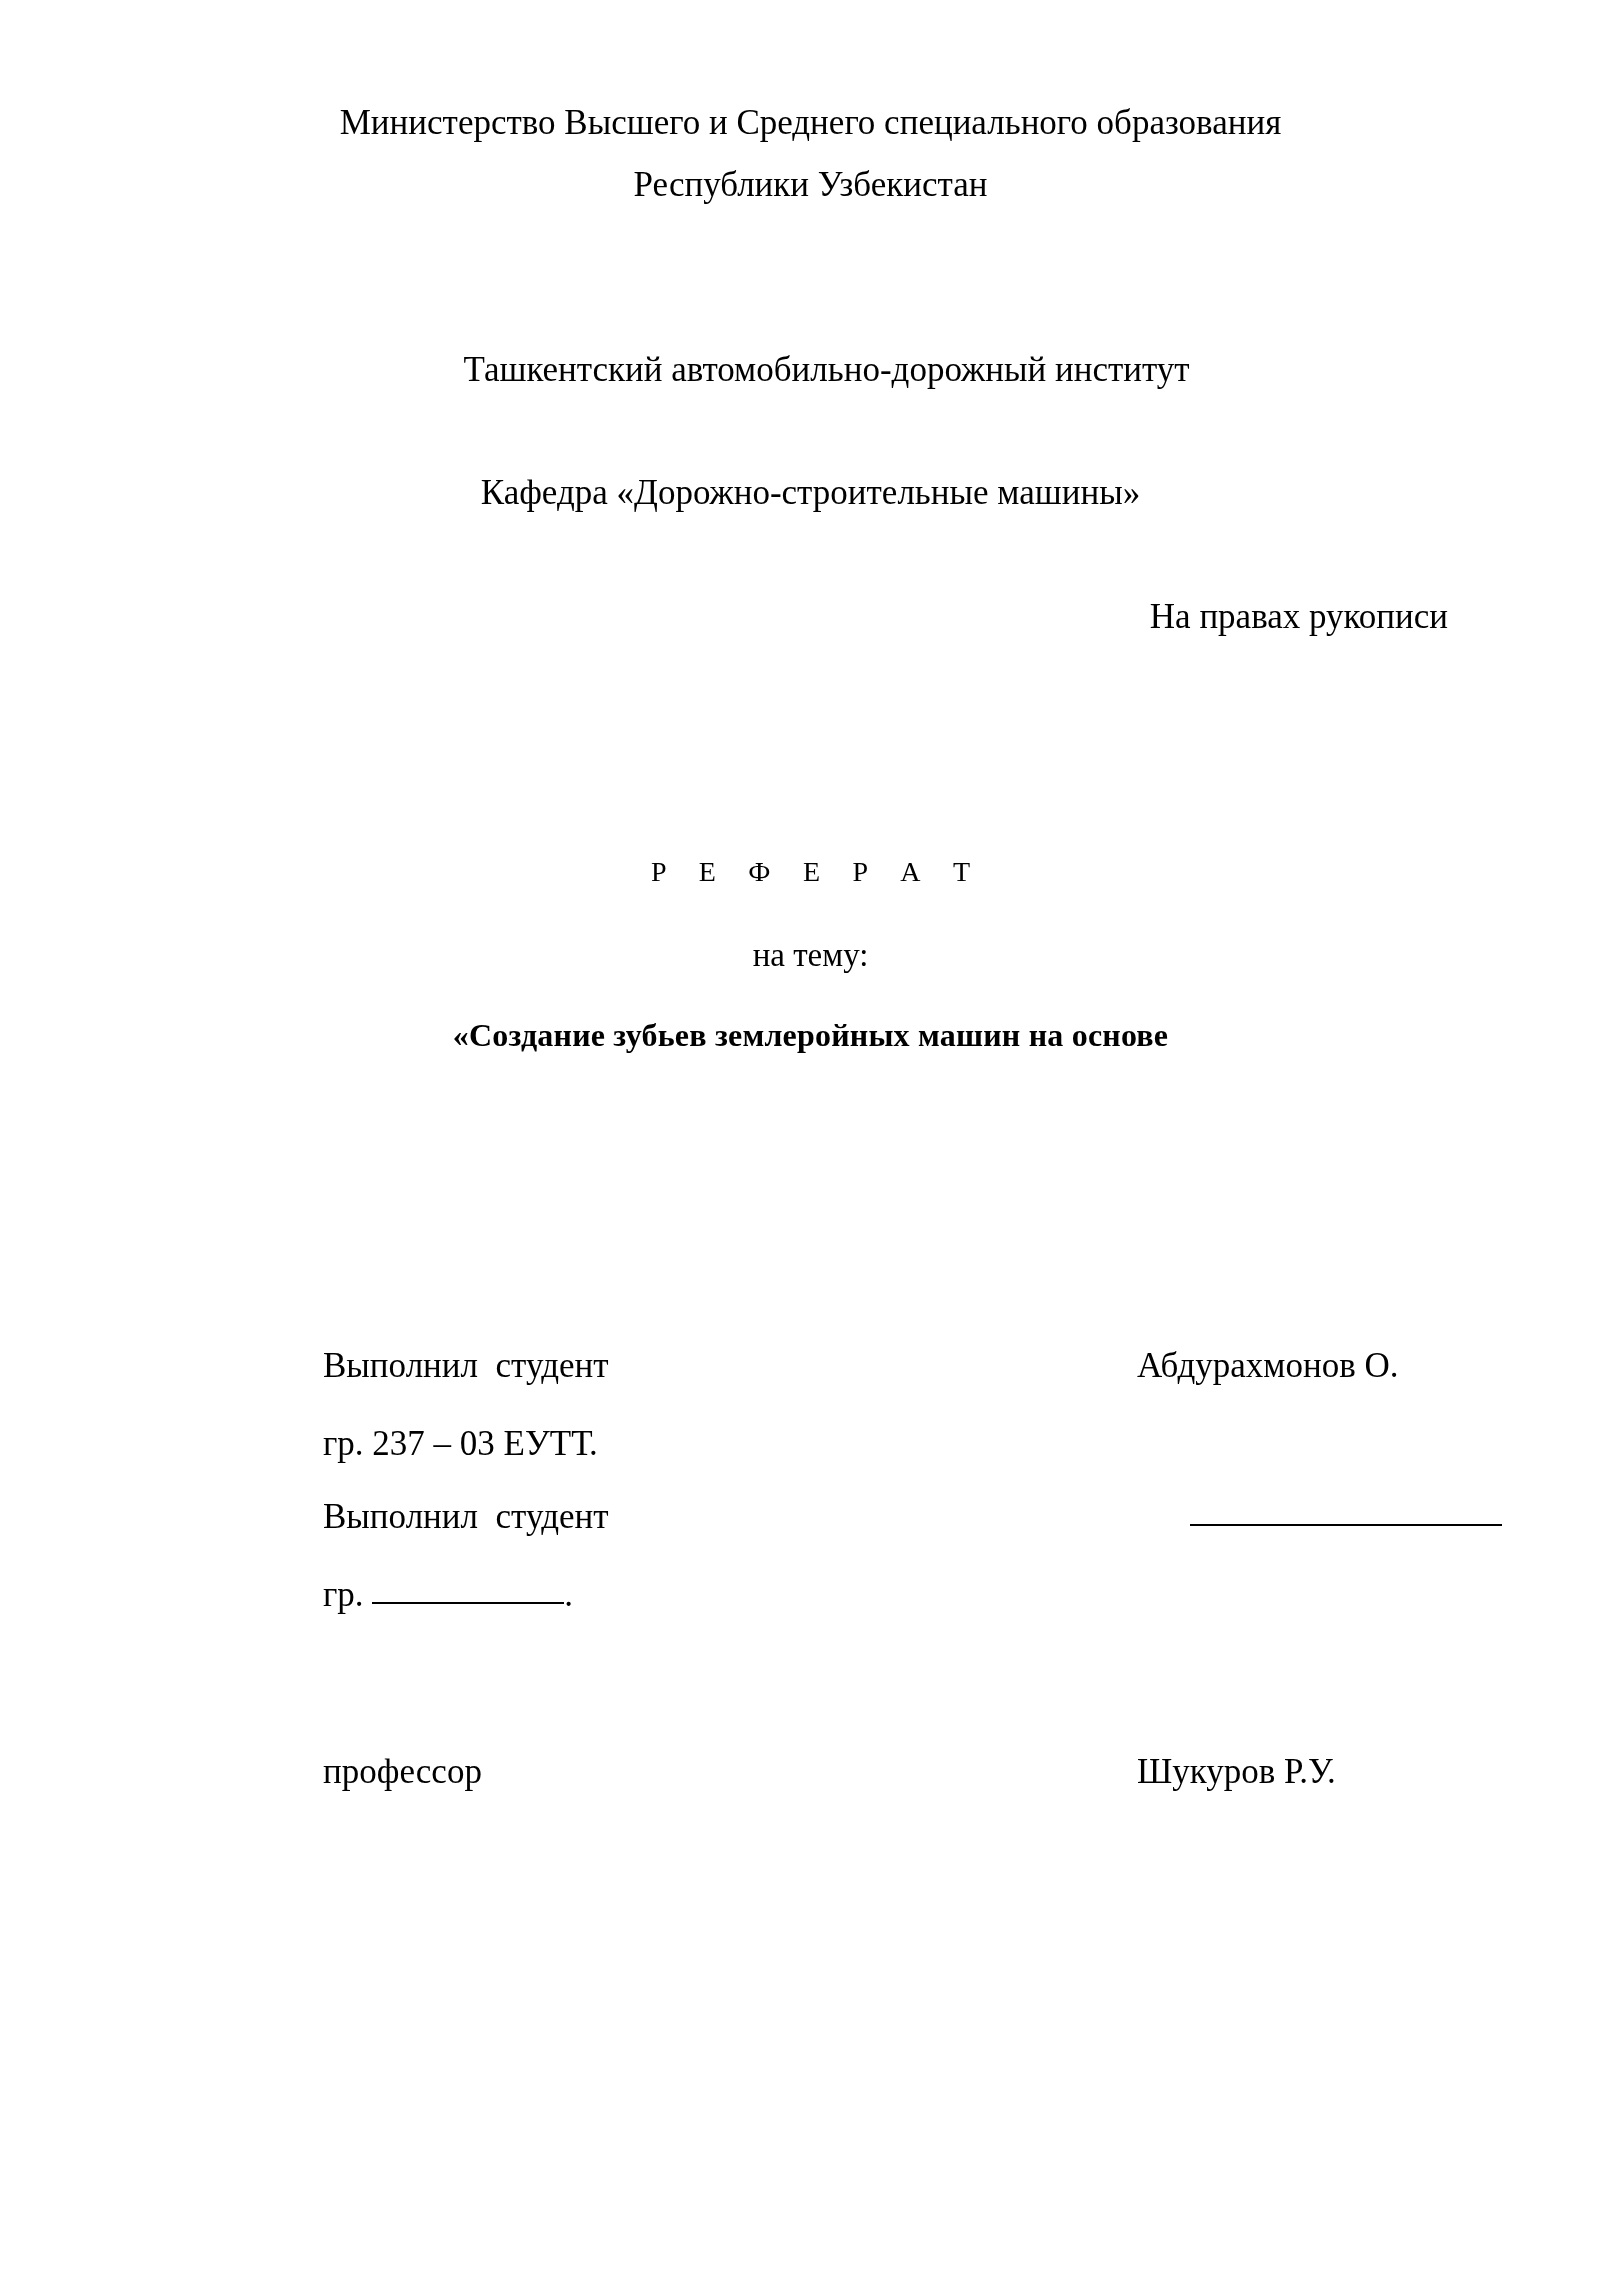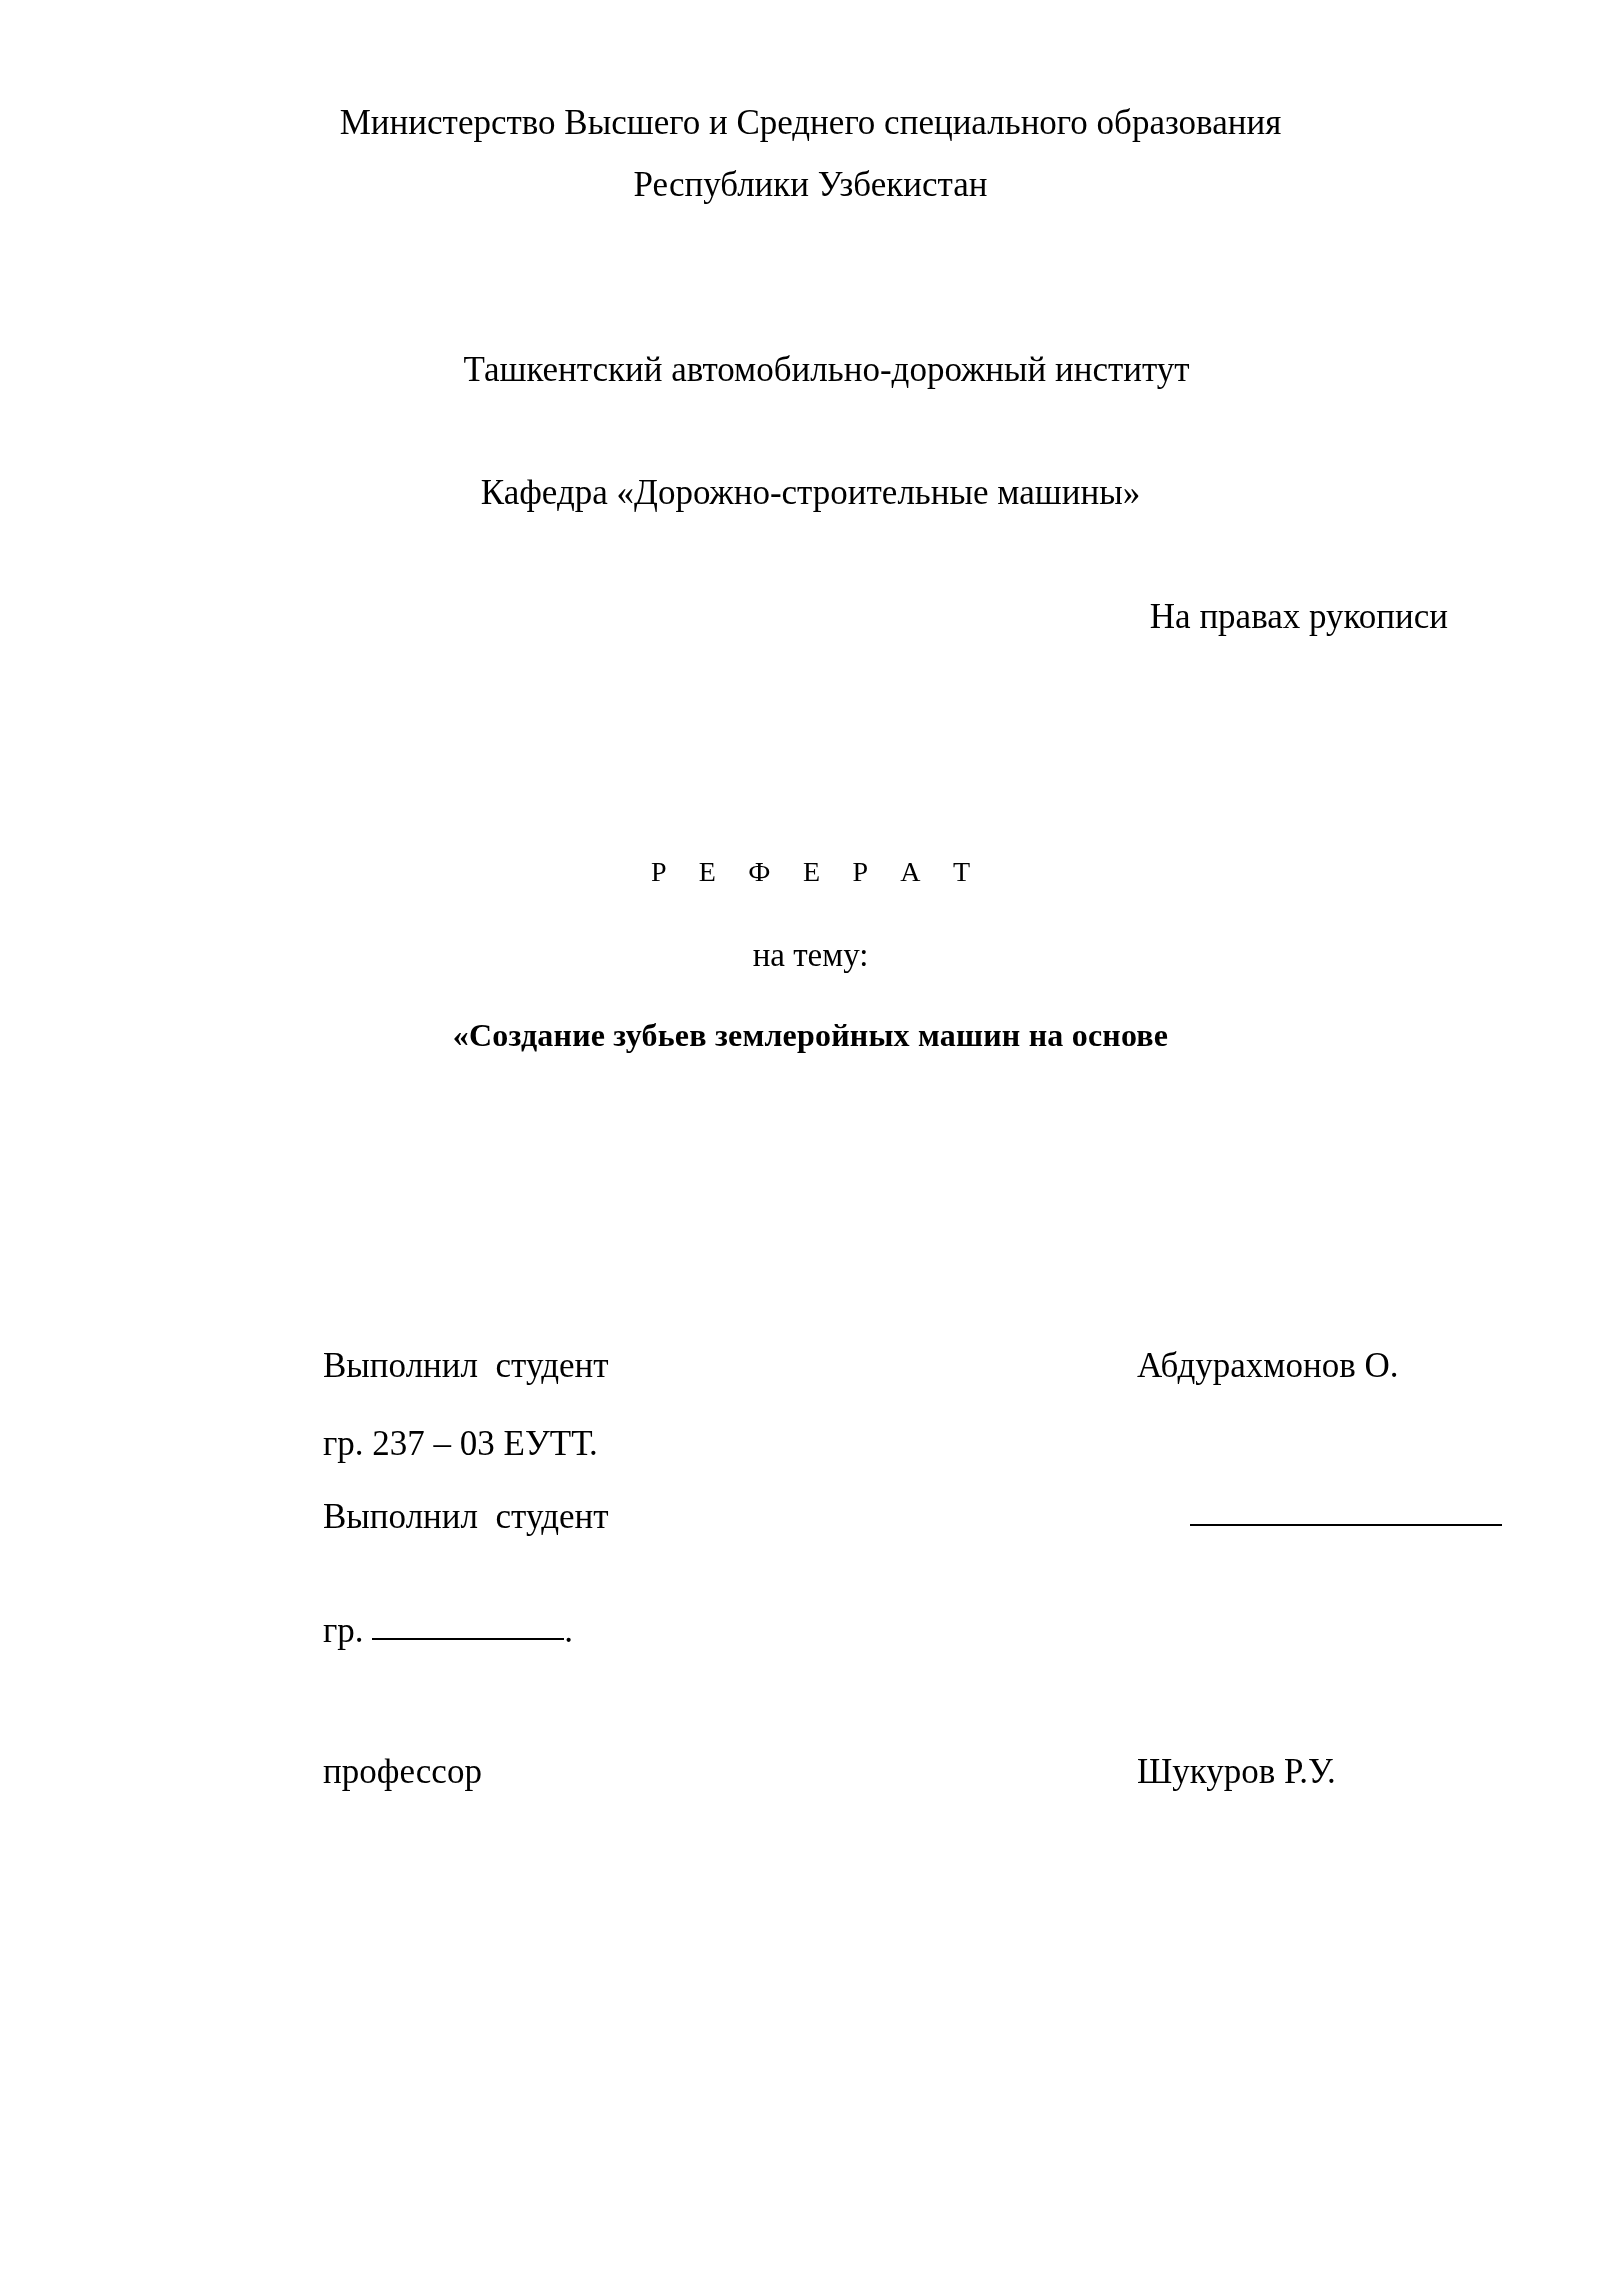--- a/index.html
+++ b/index.html
@@ -127,21 +127,21 @@
     <span class="sig-left">гр. 237 – 03 ЕУТТ.</span>
   </div>
 
   <div class="abs sig-row t36" style="top:1497px;">
     <span class="sig-left">Выполнил  студент</span>
     <span class="sig-right">
       <span class="blank-rule"></span>
     </span>
   </div>
 
-  <div class="abs sig-row t36" style="top:1611px;">
+  <div class="abs sig-row t36" style="top:1575px;">
     <span class="sig-left"><span>гр. </span><span class="blank-rule-short"></span><span>.</span></span>
   </div>
 
 
   <div class="abs sig-row t36" style="top:1752px;">
     <span class="sig-left">профессор</span>
     <span class="sig-right">Шукуров Р.У.</span>
   </div>
 
   <div class="abs center-line footer-city" style="top:2009px;">Ташкент – 2007</div>

